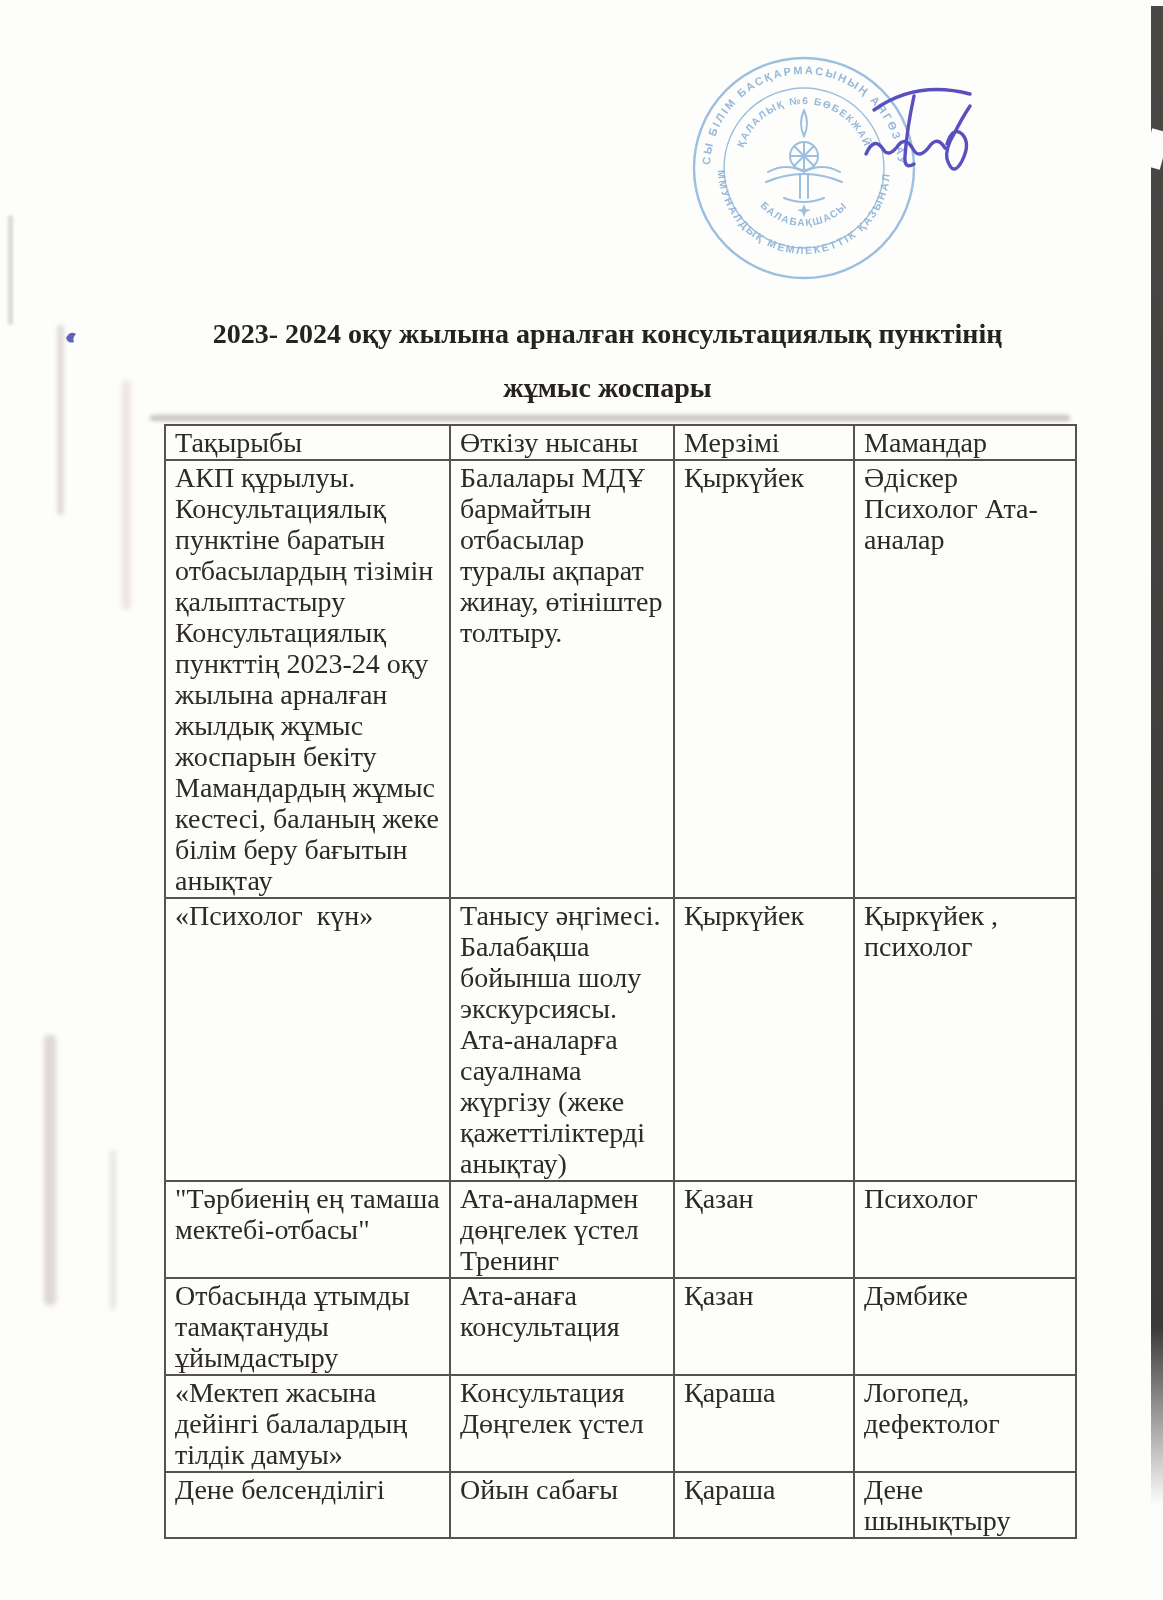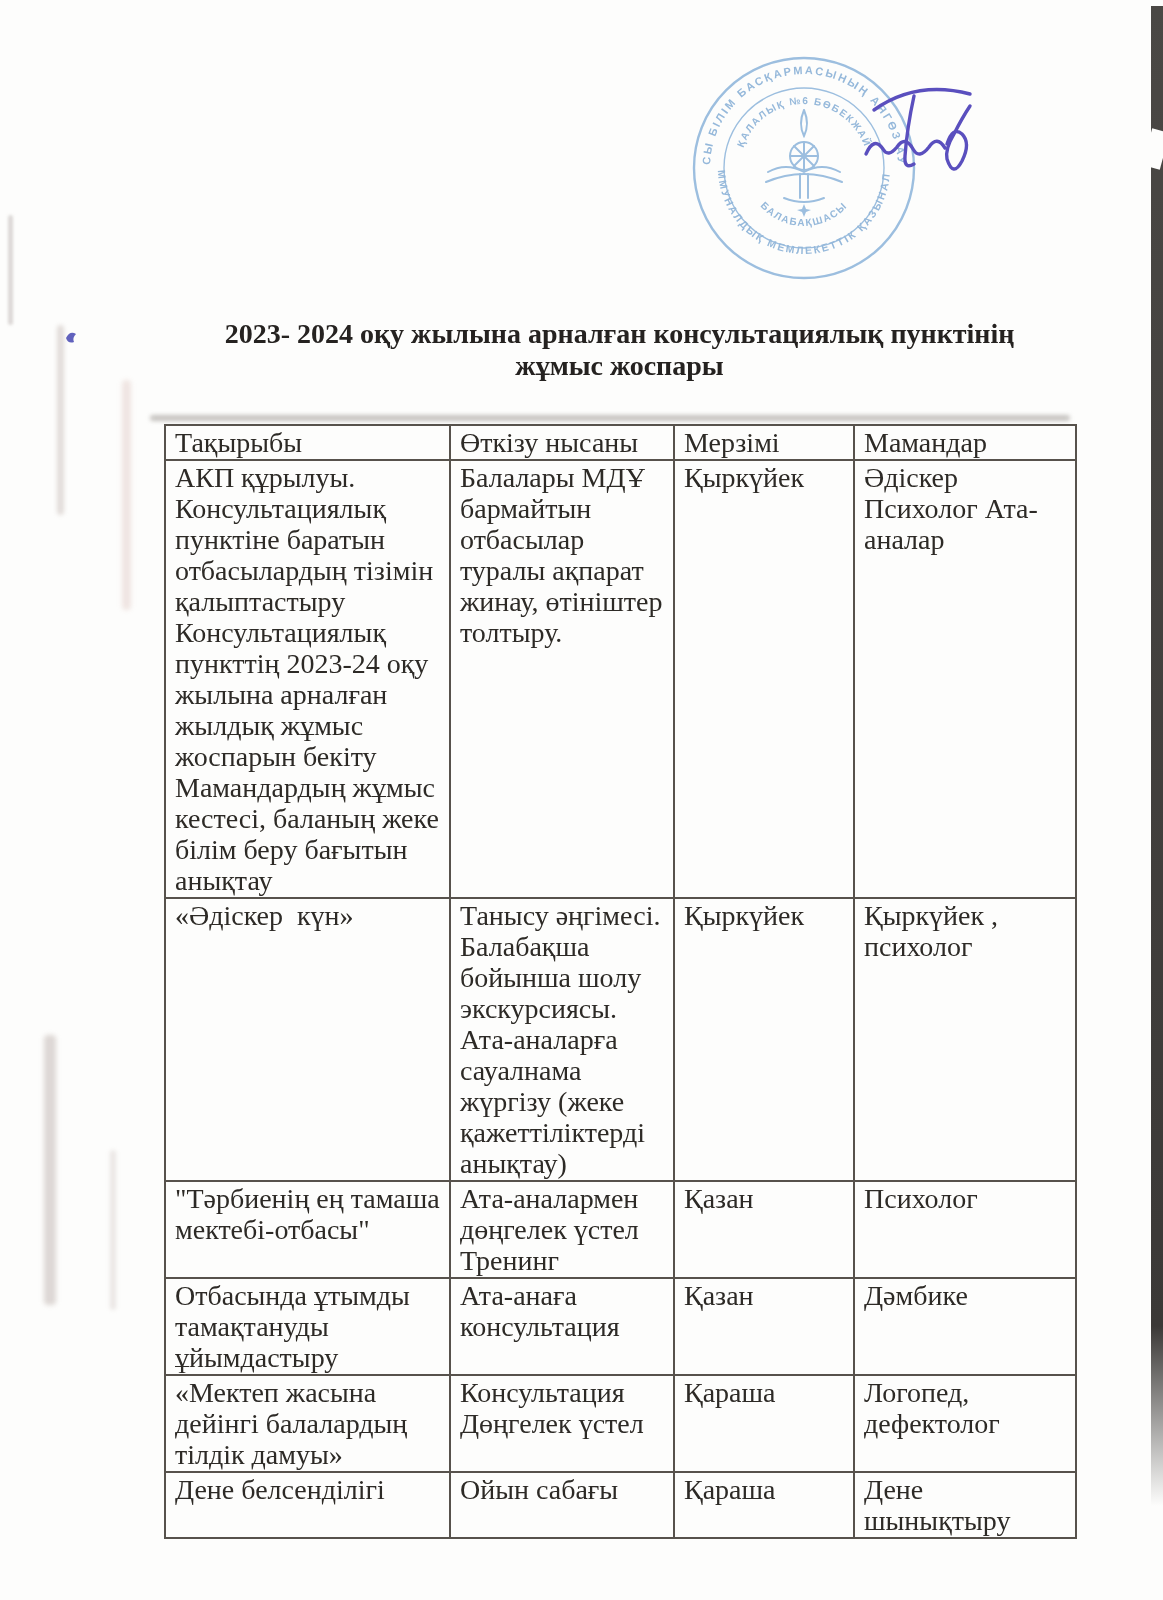--- a/index.html
+++ b/index.html
@@ -38,24 +38,24 @@
   .ink-speck{position:absolute;left:62px;top:328px;z-index:2;}
   
   .approval{
     position:absolute;top:136px;right:91px;z-index:2;
     text-align:right;font-weight:bold;font-size:27px;line-height:32px;
     color:#24222a;white-space:pre;
   }
   .approval .l1{padding-right:215px;}
   
   .doc-title{
-    position:absolute;left:164px;top:318px;width:911px;
+    position:absolute;left:152px;top:318px;width:911px;
     text-align:center;font-weight:bold;font-size:28px;line-height:32px;color:#252220;
   }
-  .doc-title .t2{}
+  .doc-title .t2{margin-top:22px;}
   
   table.plan{
     position:absolute;left:164px;top:424px;width:911px;
     border-collapse:collapse;table-layout:fixed;
   }
   table.plan th,table.plan td{
     border:2px solid #57524c;
     padding:1px 6px 1px 9px;
     font-size:28px;line-height:31px;
     font-weight:normal;text-align:left;vertical-align:top;
@@ -145,21 +145,21 @@
       </tr>
     </thead>
     <tbody>
       <tr class="r0">
         <td>АКП құрылуы. Консультациялық пунктіне баратын отбасылардың тізімін қалыптастыру Консультациялық пункттің 2023-24 оқу жылына арналған жылдық жұмыс жоспарын бекіту Мамандардың жұмыс кестесі, баланың жеке білім беру бағытын анықтау</td>
         <td>Балалары МДҰ бармайтын отбасылар туралы ақпарат жинау, өтініштер толтыру.</td>
         <td>Қыркүйек</td>
         <td>Әдіскер Психолог Ата-аналар</td>
       </tr>
       <tr class="r1">
-        <td>«Әдіскер  күн»</td>
+        <td>«Психолог  күн»</td>
         <td>Танысу әңгімесі. Балабақша бойынша шолу экскурсиясы. Ата-аналарға сауалнама жүргізу (жеке қажеттіліктерді анықтау)</td>
         <td>Қыркүйек</td>
         <td>Қыркүйек , психолог</td>
       </tr>
       <tr class="r2">
         <td>"Тәрбиенің ең тамаша мектебі-отбасы"</td>
         <td>Ата-аналармен дөңгелек үстел Тренинг</td>
         <td>Қазан</td>
         <td>Психолог</td>
       </tr>

